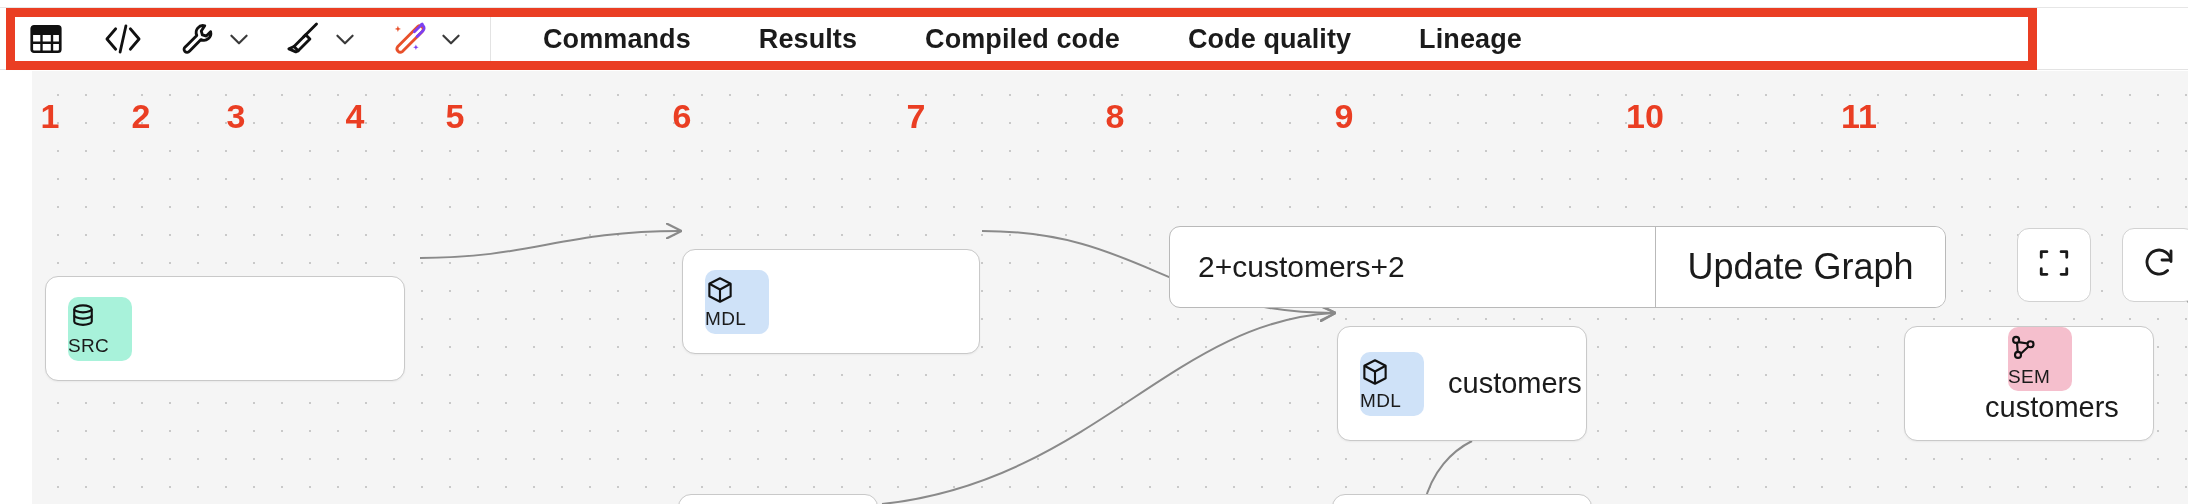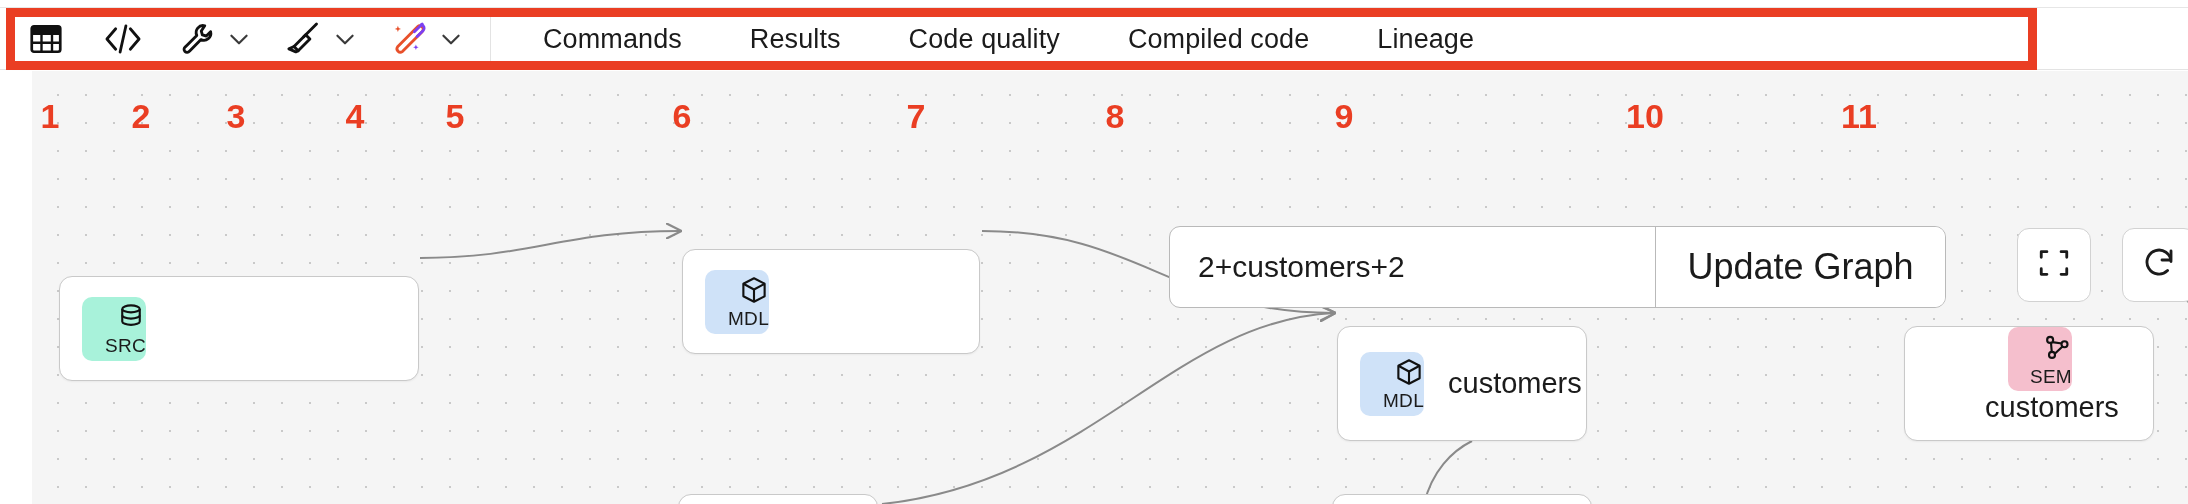--- a/index.html
+++ b/index.html
@@ -71,20 +71,21 @@
     width: 1px;
     height: 62px;
     background: #e3e3e3;
     margin-left: 22px;
   }
 
   .tabs {
     display: flex;
     align-items: center;
     height: 62px;
+    font-weight: bold;
   }
 
   .tab {
     font-size: 27px;
     color: #1b1b1b;
     font-family: "Liberation Sans", sans-serif;
     padding: 0 34px;
     white-space: nowrap;
     cursor: pointer;
     line-height: 62px;
@@ -207,21 +208,21 @@
     box-shadow: 0 1px 2px rgba(0,0,0,.05);
     z-index: 10;
     cursor: pointer;
   }
 
   .badge {
     width: 64px; height: 64px;
     border-radius: 10px;
     display: flex;
     flex-direction: column;
-    align-items: flex-end;
+    align-items: flex-start;
     justify-content: center;
     flex: 0 0 auto;
   }
   .badge svg { display: block; }
   .badge-text {
     font-size: 19px;
     font-family: "Liberation Sans", sans-serif;
     color: #1b1b1b;
     line-height: 1;
     margin-top: 4px;
@@ -286,21 +287,21 @@
     <div class="icon-btn reload">
       <span>
         <svg width="36" height="36" viewBox="0 0 24 24" fill="none" stroke="#1b1b1b" stroke-width="1.9" stroke-linecap="round" stroke-linejoin="round">
           <path d="M20 11a8 8 0 1 0-2.3 6"></path>
           <path d="M20 4v6h-6"></path>
         </svg>
       </span>
     </div>
 
     <div id="node-layer">
-        <div class="node" style="left: 27px; top: 205px; width: 360px; height: 105px;">
+        <div class="node" style="left: 13px; top: 205px; width: 360px; height: 105px;">
           <div class="badge src">
             <span>
               <svg width="30" height="30" viewBox="0 0 24 24" fill="none" stroke="#111" stroke-width="1.7">
                 <ellipse cx="12" cy="5.5" rx="7" ry="2.8"></ellipse>
                 <path d="M5 5.5v5c0 1.55 3.13 2.8 7 2.8s7-1.25 7-2.8v-5"></path>
                 <path d="M5 10.5v5c0 1.55 3.13 2.8 7 2.8s7-1.25 7-2.8v-5"></path>
               </svg>
             </span>
             <span class="badge-text">SRC</span>
           </div>
@@ -419,22 +420,22 @@
         </svg>
       </span>
 
     </div>
 
     <div class="tool-divider"></div>
 
     <div class="tabs" id="tab-layer">
         <div class="tab">Commands</div>
         <div class="tab">Results</div>
+        <div class="tab">Compiled code</div>
         <div class="tab">Code quality</div>
-        <div class="tab">Compiled code</div>
         <div class="tab">Lineage</div>
       </div>
 
   </div>
 
   <div class="annot-box"></div>
 
   <div class="numbers" id="number-layer">
       <span class="num" style="left: 50px;">1</span>
       <span class="num" style="left: 141px;">2</span>

